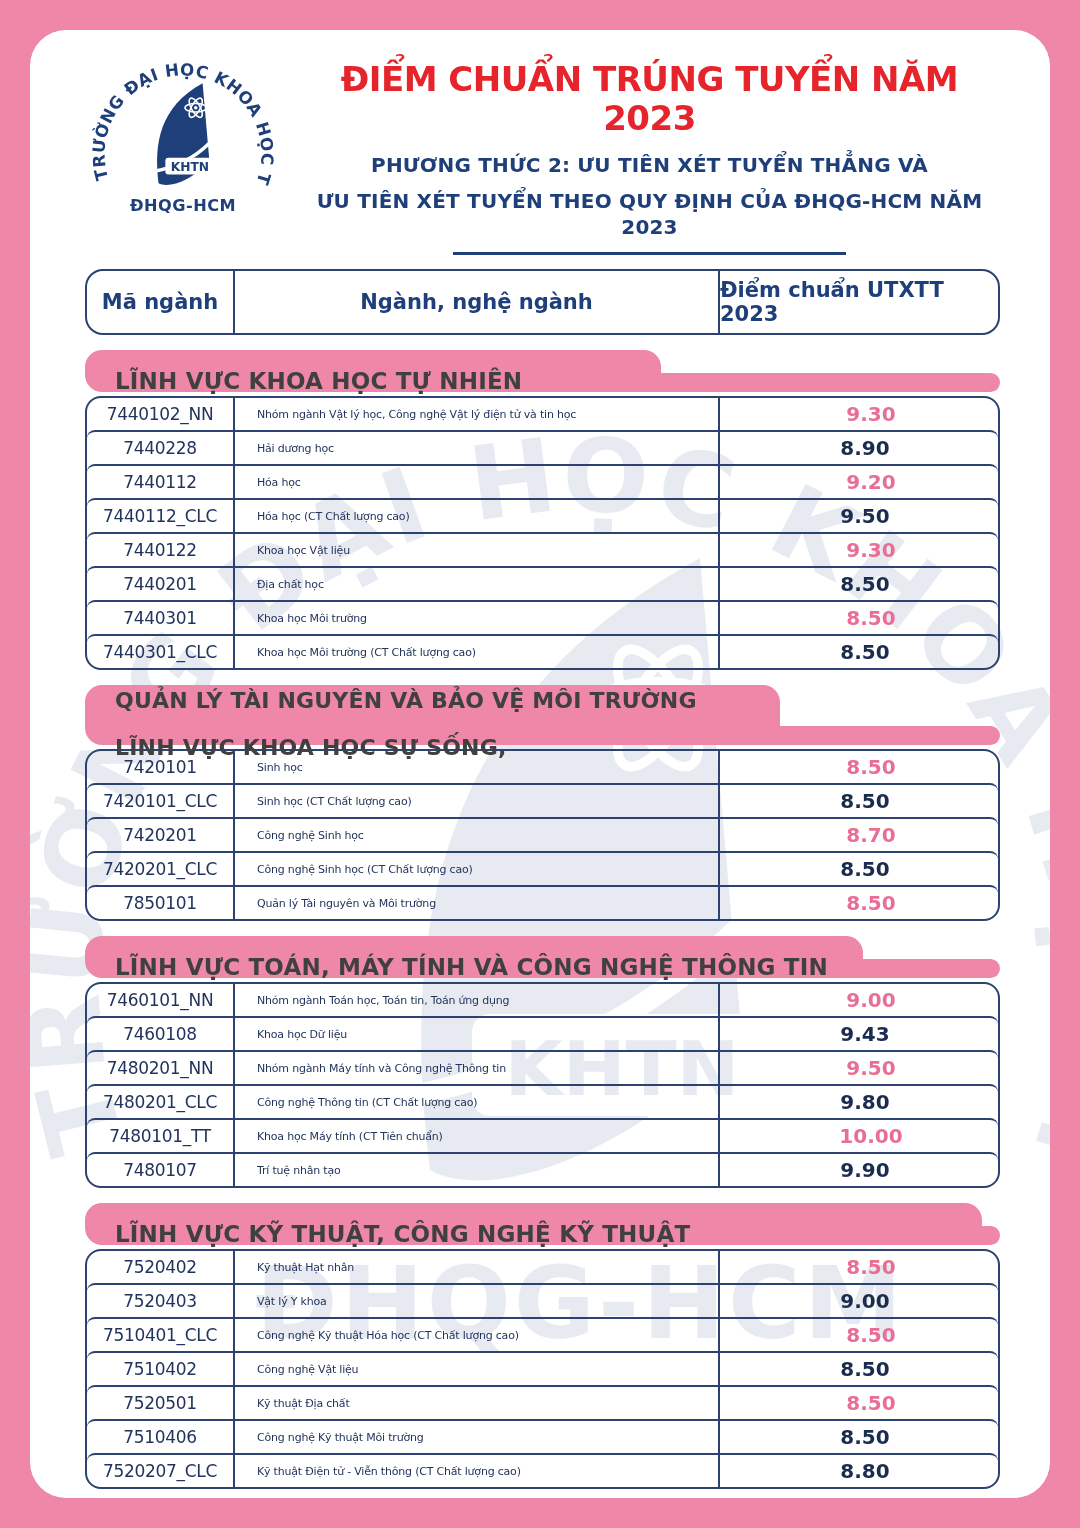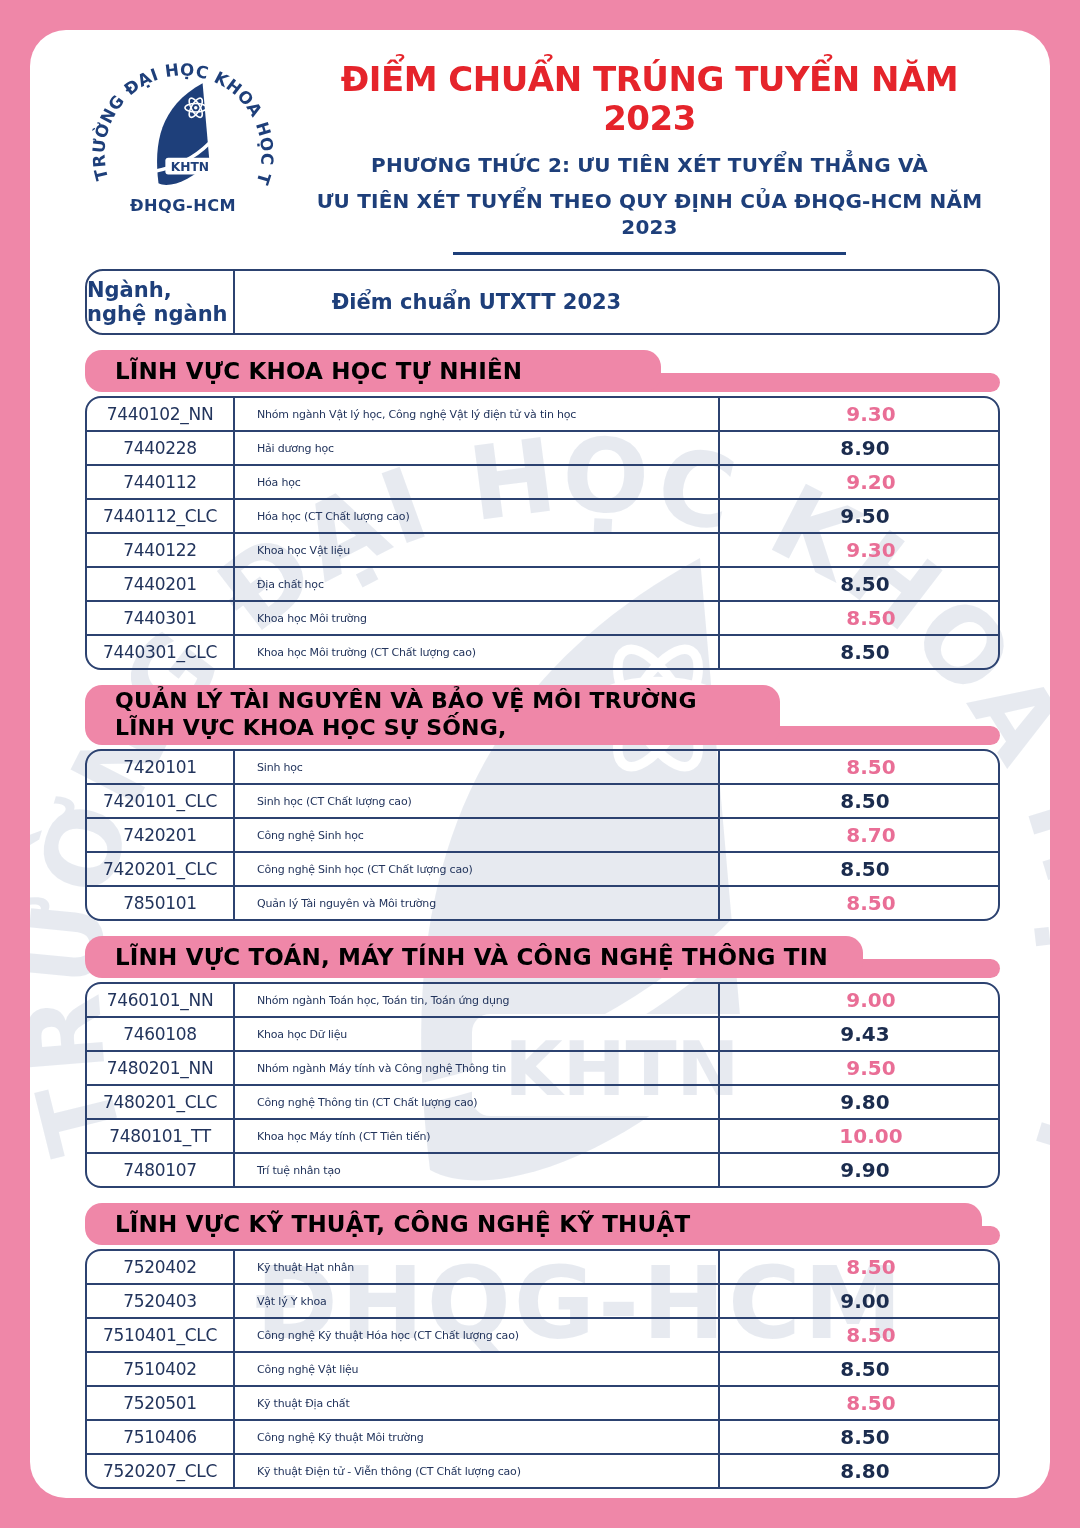--- a/index.html
+++ b/index.html
@@ -22,27 +22,27 @@
   .thead .th + .th{border-left:2.5px solid var(--bnavy,#2c4270);}
   
   .section{margin-top:15px;}
   .banner{position:relative;height:42px;margin-bottom:4px;}
   .s1 .banner{height:60px;}
   .banner-main{position:absolute;left:0;top:0;bottom:0;background:var(--pink,#ef87a8);border-radius:17px;display:flex;flex-direction:column;justify-content:center;padding-left:30px;box-sizing:border-box;z-index:1;}
   .s0 .banner-main{width:63%;}
   .s1 .banner-main{width:76%;}
   .s2 .banner-main{width:85%;}
   .s3 .banner-main{width:98%;}
-  .banner-line{color:#000000;font-weight:bold;font-size:23px;line-height:1.22;letter-spacing:0.2px;white-space:nowrap;}
+  .banner-line{color:#404040;font-weight:bold;font-size:23px;line-height:1.22;letter-spacing:0.2px;white-space:nowrap;margin-top:20px;}
   .s1 .banner-line{font-size:22px;}
   .banner-strip{position:absolute;right:0;bottom:0;height:19px;background:var(--pink,#ef87a8);border-radius:0 10px 10px 0;z-index:0;}
   .s0 .banner-strip{left:55%;} .s1 .banner-strip{left:68%;} .s2 .banner-strip{left:77%;} .s3 .banner-strip{left:90%;}
   .rows{border:2.5px solid var(--bnavy,#2c4270);border-radius:16px;overflow:hidden;background:transparent;}
   .row{display:grid;grid-template-columns:146px 1fr 280px;height:32px;}
-  .row.bt{border-top:2px solid var(--bnavy,#2c4270);}
+  .row.bt{border-top:2px solid var(--bnavy,#2c4270);border-radius:8px;}
   .cell{display:flex;align-items:center;font-size:17px;color:#22345c;box-sizing:border-box;}
   .cell.c1{justify-content:center;letter-spacing:-0.3px;}
   .cell.c2{padding-left:22px;border-left:2px solid var(--bnavy,#2c4270);font-size:11px;letter-spacing:-0.2px;white-space:nowrap;}
   .cell.c3{justify-content:center;border-left:2px solid var(--bnavy,#2c4270);font-weight:bold;font-size:20px;}
   .cell.c3.pink{color:var(--spink,#e96e96);padding-left:24px;}
   .cell.c3.navy{color:var(--snavy,#1b2c4e);padding-left:12px;}
   svg{font-family:"DejaVu Sans","Liberation Sans",sans-serif;}
 </style>
 </head>
 <body>
@@ -85,20 +85,21 @@
         </div>
         <div class="titles">
           <div class="main-title">ĐIỂM CHUẨN TRÚNG TUYỂN NĂM 2023</div>
           <div class="sub">PHƯƠNG THỨC 2: ƯU TIÊN XÉT TUYỂN THẲNG VÀ</div>
           <div class="sub">ƯU TIÊN XÉT TUYỂN THEO QUY ĐỊNH CỦA ĐHQG-HCM NĂM 2023</div>
           <div class="rule"></div>
         </div>
       </div>
 
       <div class="thead">
+        <div class="th">Mã ngành</div>
         <div class="th">Ngành, nghệ ngành</div>
         <div class="th">Điểm chuẩn UTXTT 2023</div>
       </div>
 
       <div id="sections">
           <section class="section s0">
             <div class="banner">
               <div class="banner-main">
                 <div class="banner-line">LĨNH VỰC KHOA HỌC TỰ NHIÊN</div>
               </div>
@@ -206,21 +207,21 @@
                 <div class="cell c2">Nhóm ngành Máy tính và Công nghệ Thông tin</div>
                 <div class="cell c3 pink">9.50</div>
               </div>
               <div class="row bt">
                 <div class="cell c1">7480201_CLC</div>
                 <div class="cell c2">Công nghệ Thông tin (CT Chất lượng cao)</div>
                 <div class="cell c3 navy">9.80</div>
               </div>
               <div class="row bt">
                 <div class="cell c1">7480101_TT</div>
-                <div class="cell c2">Khoa học Máy tính (CT Tiên tiến)</div>
+                <div class="cell c2">Khoa học Máy tính (CT Tiên chuẩn)</div>
                 <div class="cell c3 pink">10.00</div>
               </div>
               <div class="row bt">
                 <div class="cell c1">7480107</div>
                 <div class="cell c2">Trí tuệ nhân tạo</div>
                 <div class="cell c3 navy">9.90</div>
               </div>
             </div>
           </section>
           <section class="section s3">

